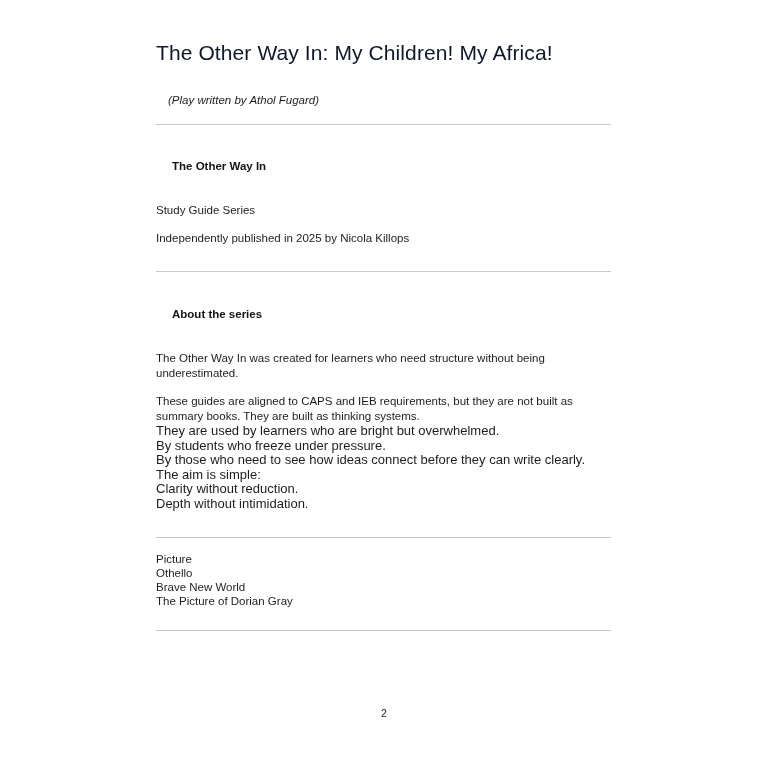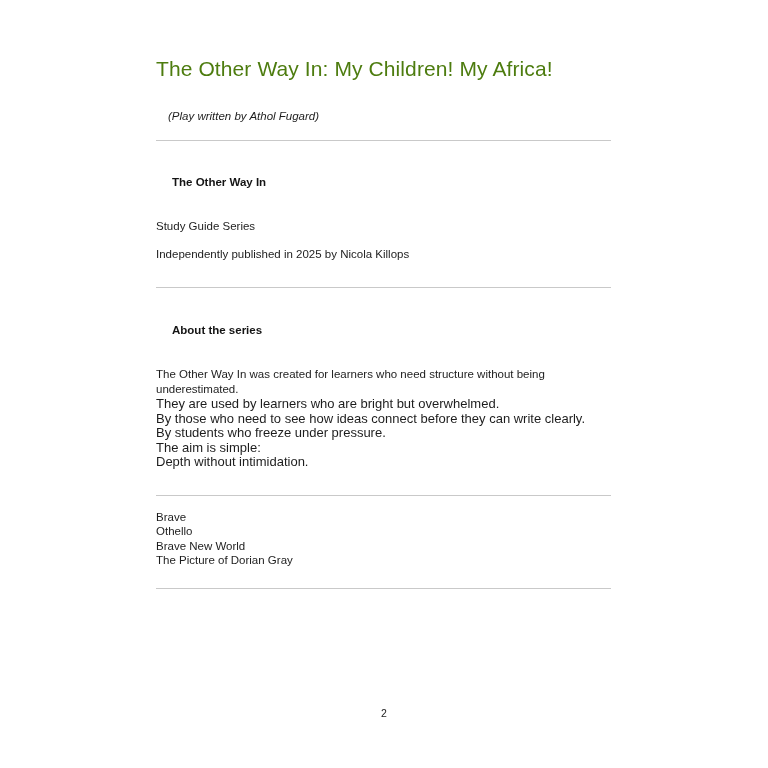--- a/index.html
+++ b/index.html
@@ -29,23 +29,23 @@
     left: 156px;
     top: 0;
     width: 455px;
   }
 
   .doc-title {
     font-size: 21px;
     font-weight: 400;
     line-height: 26px;
     letter-spacing: 0.1px;
-    color: #4d7c0f;
+    color: #0f172a;
     margin: 0;
-    padding-top: 56px;
+    padding-top: 40px;
     white-space: nowrap;
   }
 
   .doc-subtitle {
     font-size: 11.5px;
     font-style: italic;
     font-weight: 400;
     line-height: 15px;
     color: #1d1d1d;
     margin: 12px;
@@ -135,39 +135,41 @@
       <p class="body">Independently published in 2025 by Nicola Killops</p>
     </div>
 
     <hr class="rule rule-2">
 
     <div class="block-about">
       <h2 class="section-heading">About the series</h2>
 
       <p class="body">The Other Way In was created for learners who need structure without being underestimated.</p>
 
+      <p class="body">These guides are aligned to CAPS and IEB requirements, but they are not built as summary books. They are built as thinking systems.</p>
 
       <div class="body lines tight-group">
         <div>They are used by learners who are bright but overwhelmed.</div>
+        <div>By students who freeze under pressure.</div>
         <div>By those who need to see how ideas connect before they can write clearly.</div>
-        <div>By students who freeze under pressure.</div>
       </div>
 
       <div class="body lines tight-group">
         <div>The aim is simple:</div>
+        <div>Clarity without reduction.</div>
         <div>Depth without intimidation.</div>
       </div>
     </div>
 
     <hr class="rule rule-3">
 
     <div class="block-titles">
 
       <div class="title-list">
-        <div>Brave</div>
+        <div>Picture</div>
         <div>Othello</div>
         <div>Brave New World</div>
         <div>The Picture of Dorian Gray</div>
       </div>
     </div>
 
     <hr class="rule rule-4">
 
   </div>
 

